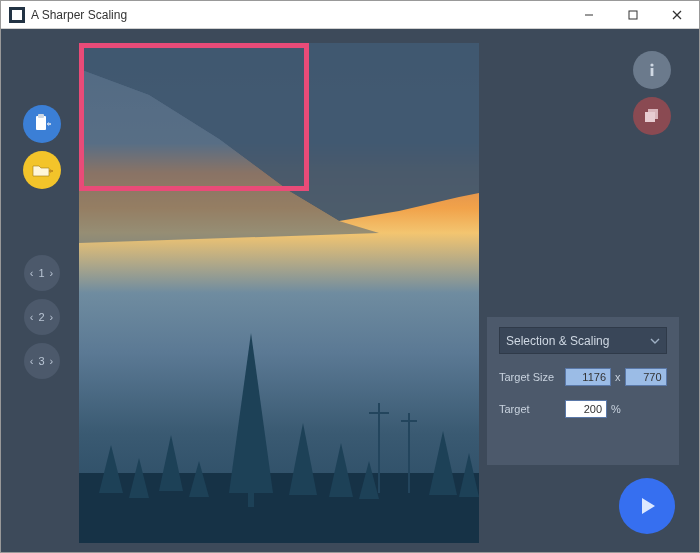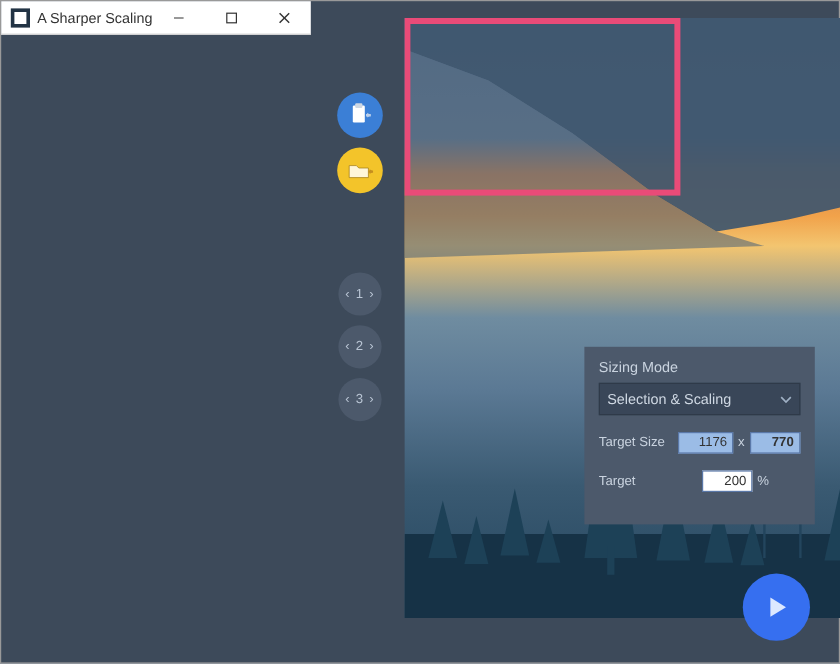--- a/index.html
+++ b/index.html
@@ -1,17 +1,17 @@
 <!DOCTYPE html>
 <html><head>
 <meta charset="utf-8">
 <style>
   * { box-sizing: border-box; margin: 0; padding: 0; font-family: "Segoe UI", Arial, sans-serif; }
   body { background: #fff; width: 700px; height: 553px; overflow: hidden; }
-  .window { width: 700px; height: 553px; border: 1px solid #999; display: flex; flex-direction: row; background: #3d4a5a; }
+  .window { width: 700px; height: 553px; border: 1px solid #999; display: flex; flex-direction: column; background: #3d4a5a; }
   .titlebar { height: 28px; background: #fff; display: flex; align-items: center; border-bottom: 1px solid #d0d0d0; }
   .titlebar .icon { width: 16px; height: 16px; margin: 0 6px 0 8px; background: #234; position: relative; }
   .titlebar .icon::after { content:""; position:absolute; inset:3px; background:#fff; }
   .titlebar .title { font-size: 12px; color: #333; flex: 0 0 auto; }
   .titlebar .spacer { flex: 1; }
   .winbtn { width: 44px; height: 28px; display: flex; align-items: center; justify-content: center; font-size: 13px; color: #333; }
   .content { flex: 1; position: relative; }
 
   .circle-btn { position: absolute; width: 38px; height: 38px; border-radius: 50%; display: flex; align-items: center; justify-content: center; }
   .blue { background: #3b7fd6; }
@@ -134,36 +134,35 @@
           <path d="M350 212 l14 -64 l14 64 z"></path>
           <path d="M380 214 l10 -44 l10 44 z"></path>
           <path d="M110 214 l10 -36 l10 36 z"></path>
           <path d="M280 216 l10 -38 l10 38 z"></path>
         </g>
       </svg>
       <div class="sel-rect"></div>
     </div>
 
     <div class="panel">
-      <div class="hdr">Sizing Mode</div>
       <div class="select">
         <span>Selection &amp; Scaling</span>
         <svg width="10" height="10">
             <path d="M1 3 L5 7 L9 3" fill="none" stroke="#9fb0c4" stroke-width="1.4"></path>
           </svg>
       </div>
       <div class="row">
         <div class="lbl">Target Size</div>
         <input class="inp sel" style="width: 46px;" value="1176">
         <span class="x">x</span>
-        <input class="inp sel" style="width: 42px; font-weight: bold;" value="770">
+        <input class="inp sel" style="width: 42px;" value="770">
       </div>
       <div class="row">
         <div class="lbl">Target</div>
-        <input class="inp" style="width: 42px; margin-left: 20px;" value="200">
+        <input class="inp" style="width: 42px;" value="200">
         <span class="pct">%</span>
       </div>
     </div>
 
     <div class="circle-btn bigblue" style="right:24px; bottom:18px;">
       <svg width="24" height="24">
         <path d="M7 4 L20 12 L7 20 Z" fill="#dce8ff"></path>
       </svg>
     </div>
 

